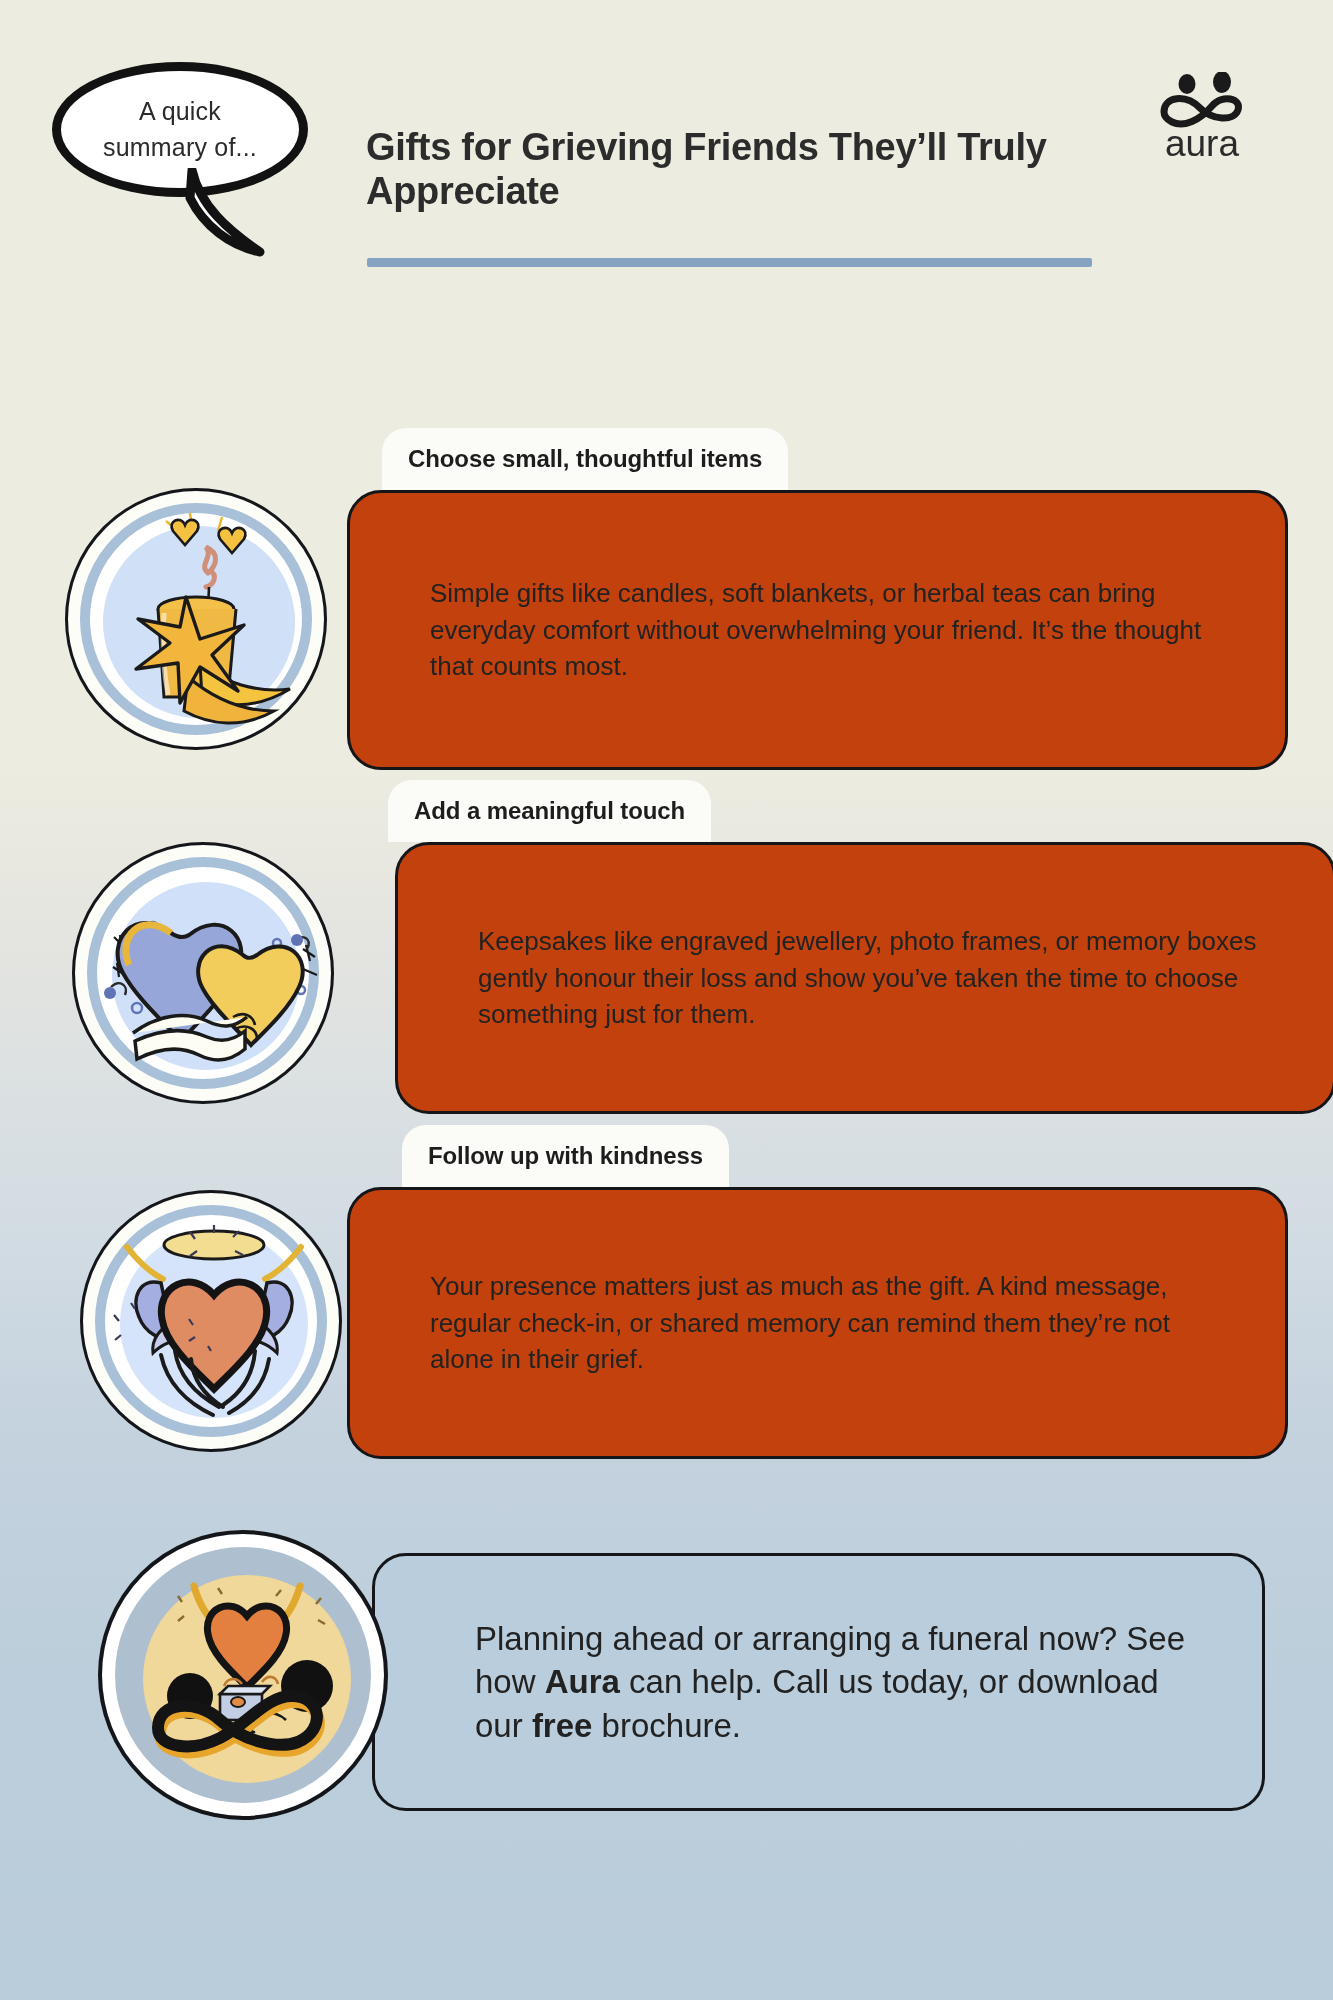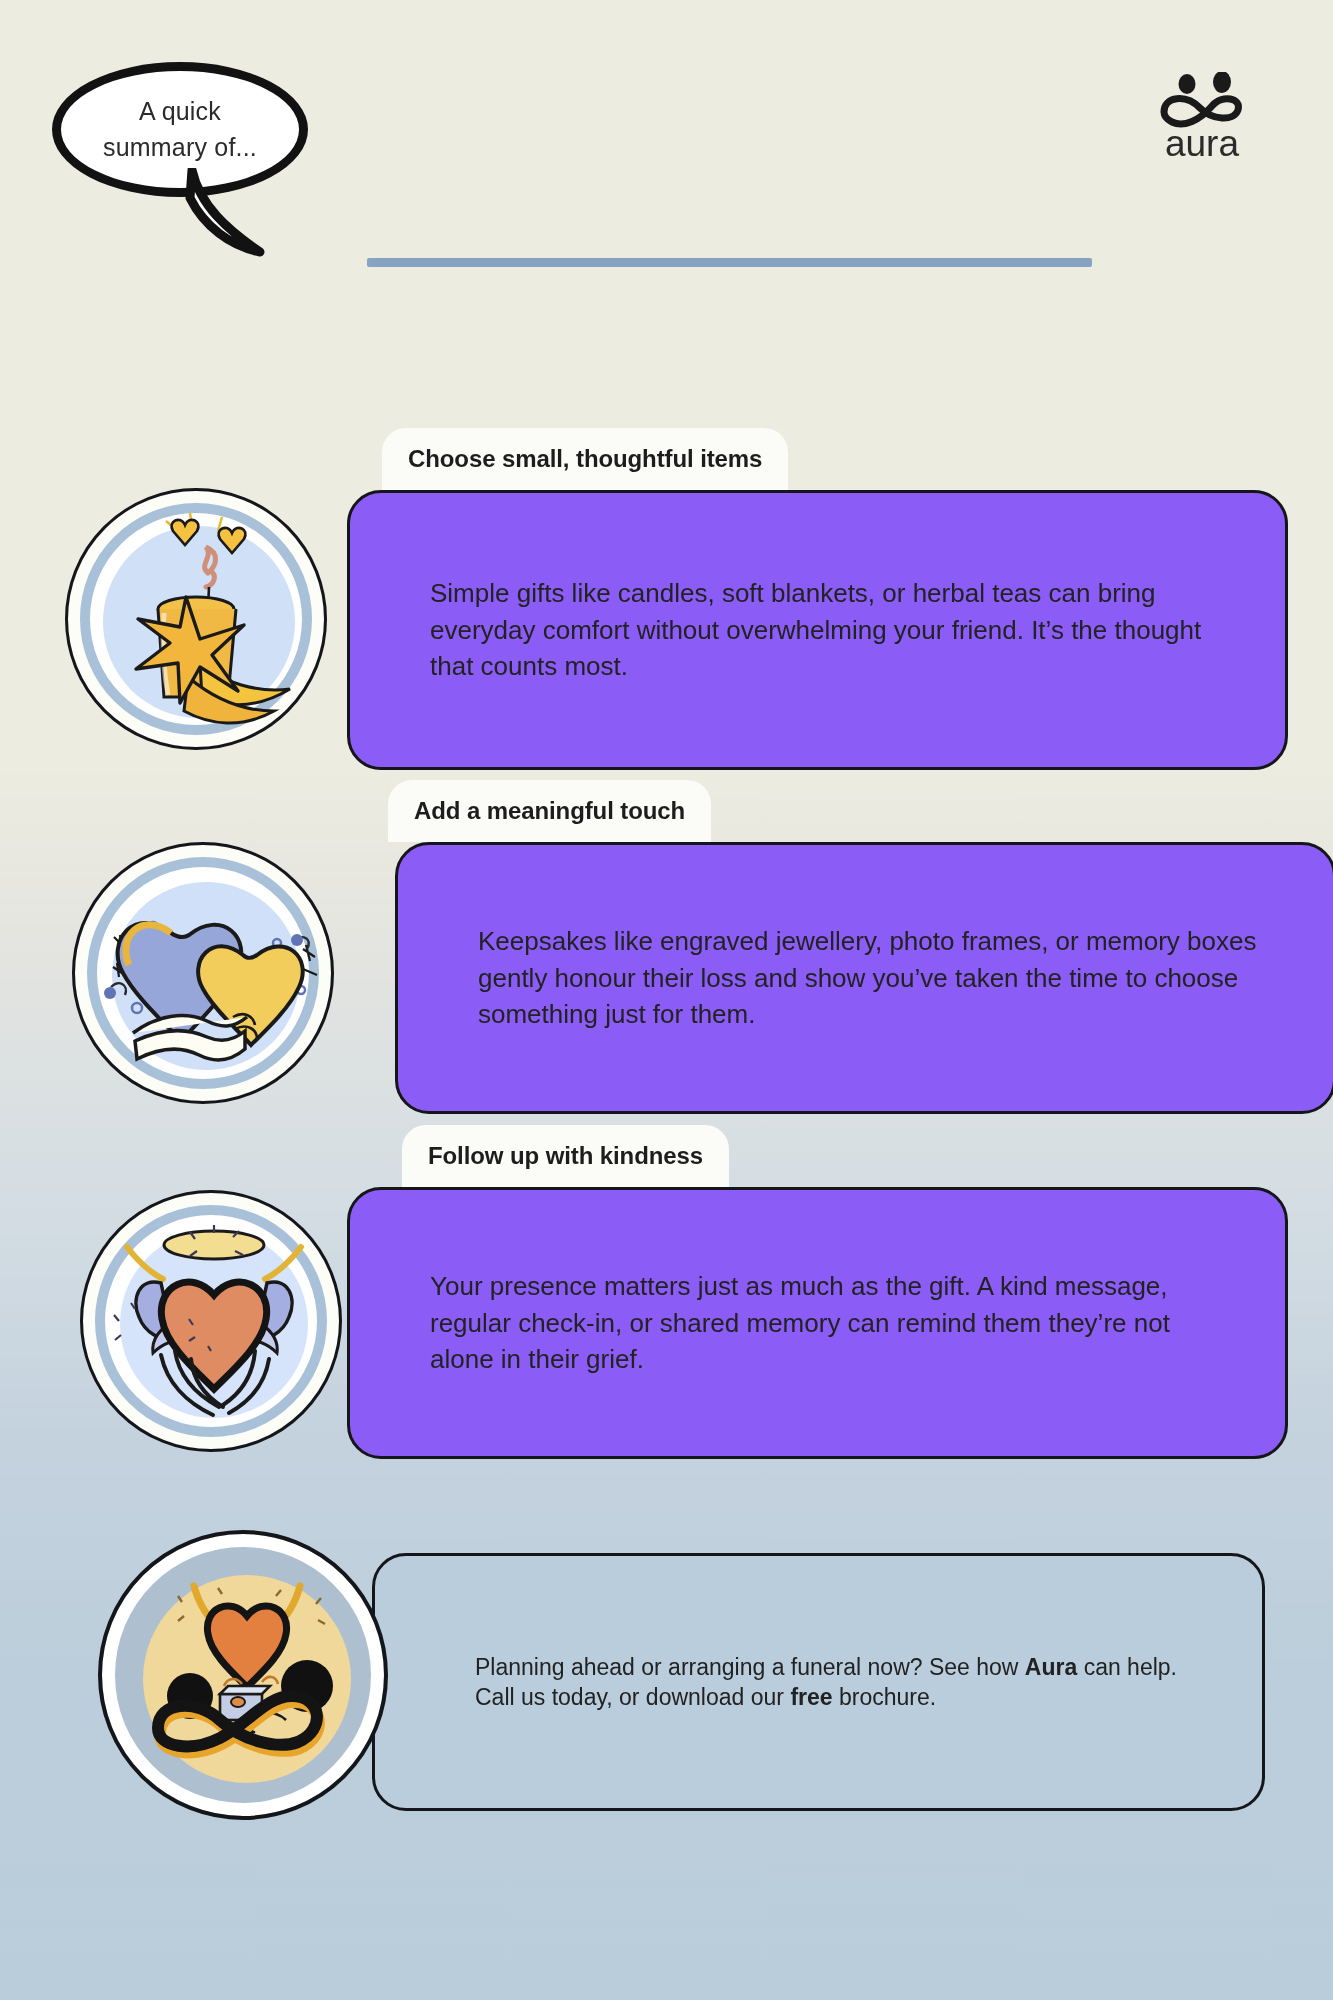--- a/index.html
+++ b/index.html
@@ -55,21 +55,21 @@
     border-radius: 24px 24px 0 0;
     height: 62px;
     display: flex; align-items: center;
     padding: 0 26px;
     font-size: 24px; font-weight: bold; color: #1d1d1d;
     letter-spacing: -0.1px;
     z-index: 3;
   }
   .step-card {
     position: absolute; left: 347px; width: 941px;
-    background: #8b5cf6;
+    background: #c2410c;
     border: 3px solid #14161a;
     border-radius: 34px;
     z-index: 2;
     display: flex; align-items: center;
   }
   .step-body {
     font-size: 26px; color: #222; line-height: 1.41;
     padding: 0 46px 0 80px;
   }
   .step-icon {
@@ -87,21 +87,21 @@
   .cta-card {
     position: absolute; left: 372px; top: 1553px;
     width: 893px; height: 258px;
     background: #b9cddc;
     border: 3px solid #14161a;
     border-radius: 34px;
     z-index: 2;
     display: flex; align-items: center;
   }
   .cta-text {
-    font-size: 23px; color: #222; line-height: 1.32;
+    font-size: 33px; color: #222; line-height: 1.32;
     padding: 0 60px 0 100px;
   }
   .cta-text b { font-weight: bold; }
   .cta-icon {
     position: absolute; left: 98px; top: 1530px; z-index: 4;
     width: 290px; height: 290px; border-radius: 50%;
     background: #aebfd0; border: 4px solid #14161a;
     box-shadow: inset 0 0 0 13px #ffffff, inset 0 0 0 24px #aebfd0;
     overflow: hidden;
   }
@@ -114,20 +114,21 @@
   <div class="bubble">
     <div class="bubble-text">
       <span>A quick</span><br>
       <span>summary of...</span>
     </div>
   </div>
   <svg class="bubble-tail" viewBox="0 0 90 90">
     <path d="M8 2 C16 38 44 62 76 84 C46 78 20 58 6 30 Z" fill="#fff" stroke="#121212" stroke-width="9" stroke-linejoin="round"></path>
   </svg>
 
+  <div class="title">Gifts for Grieving Friends They’ll Truly Appreciate</div>
   <div class="divider"></div>
 
   <svg class="logo" viewBox="0 0 105 90">
     <ellipse cx="37" cy="12" rx="8.5" ry="10" fill="#1a1a1a"></ellipse>
     <ellipse cx="72" cy="10" rx="9" ry="11" fill="#1a1a1a"></ellipse>
     <path d="M14 40 C14 24 36 22 50 36 C62 48 84 50 88 38 C92 26 72 22 62 34 C50 48 34 56 22 50 C14 46 14 42 14 40 Z" fill="none" stroke="#1a1a1a" stroke-width="7" stroke-linecap="round"></path>
     <text x="52" y="84" font-family="Liberation Sans, sans-serif" font-size="37" fill="#2b2b2b" text-anchor="middle">aura</text>
   </svg>
 </div>
 

